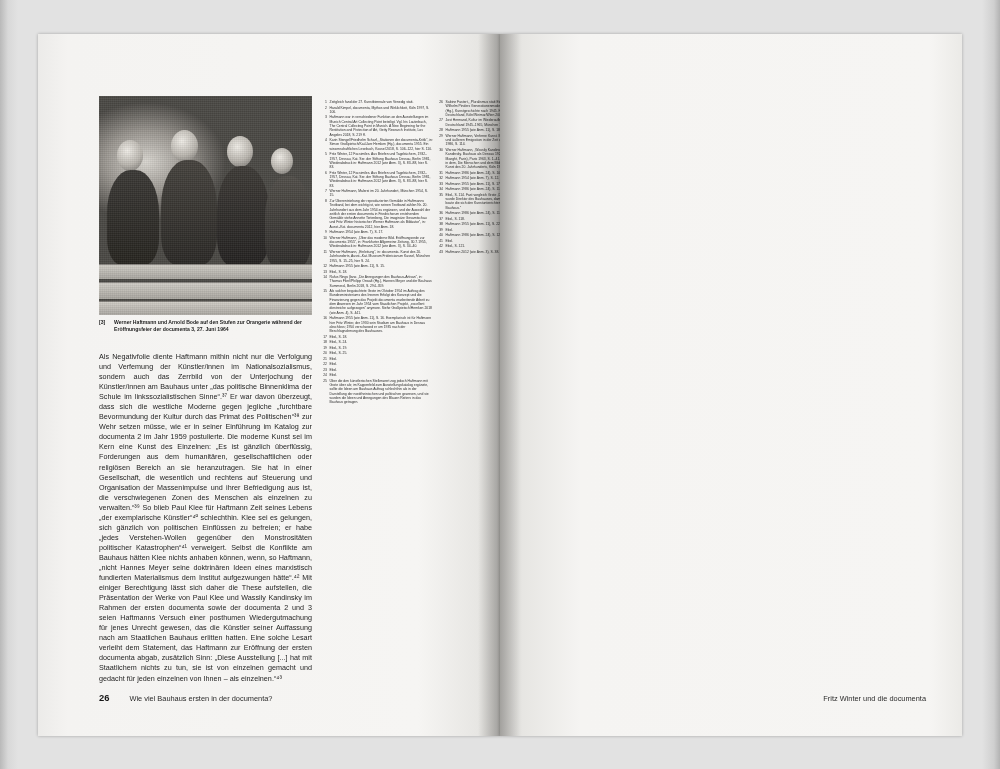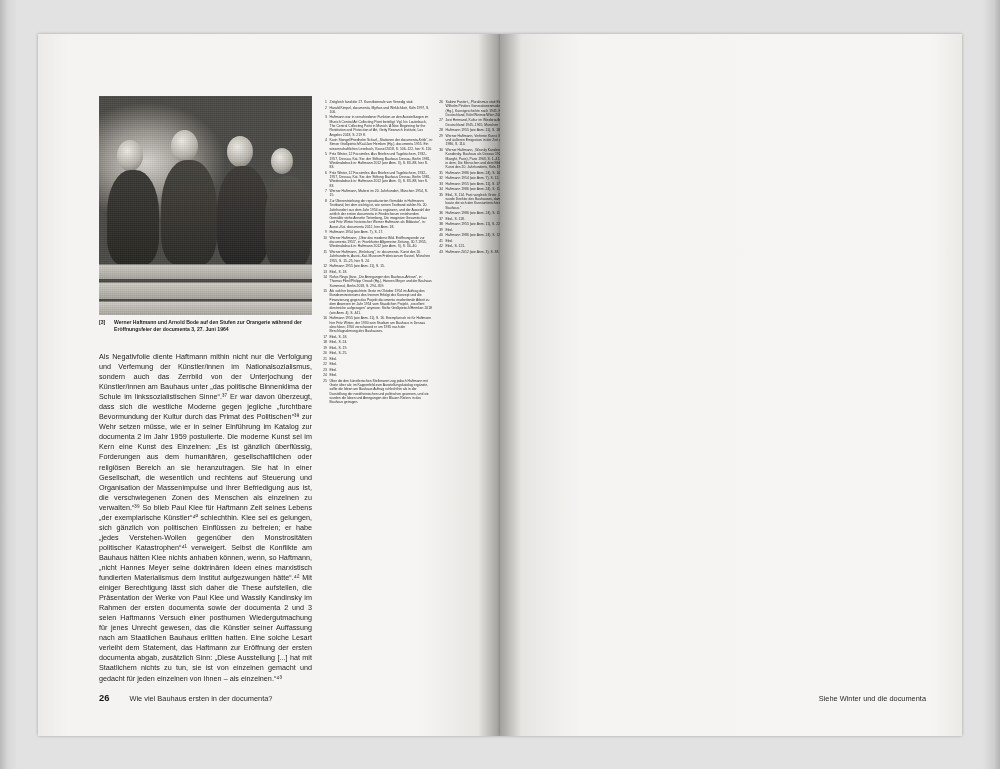--- a/index.html
+++ b/index.html
@@ -371,18 +371,18 @@
 
     <div class="footer footer-left">
       <span class="folio">26</span>
       <span>Wie viel Bauhaus ersten in der documenta?</span>
     </div>
   </div>
 
   <div class="page page-right">
 
     <div class="footer footer-right">
-      <span>Siehe Winter und die documenta</span>
+      <span>Fritz Winter und die documenta</span>
     </div>
   </div>
 
   <div class="gutter-shadow"></div>
 </div>
 
 </body></html>

